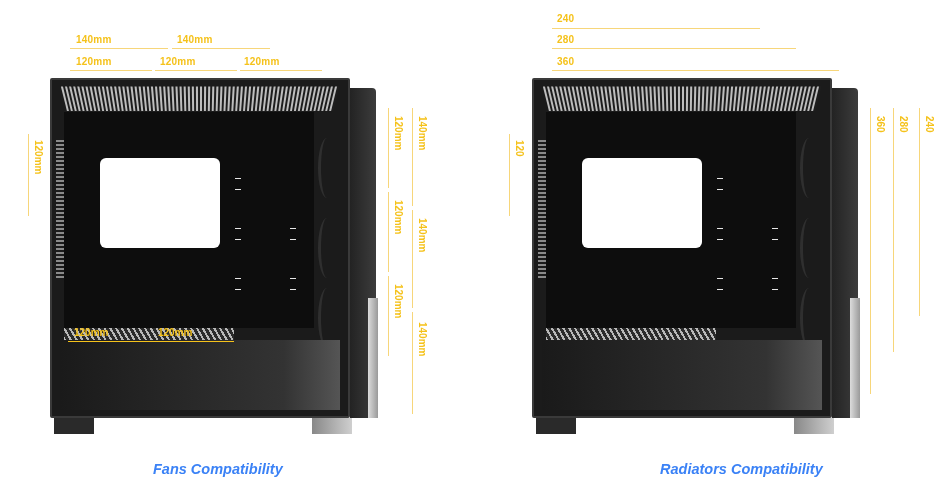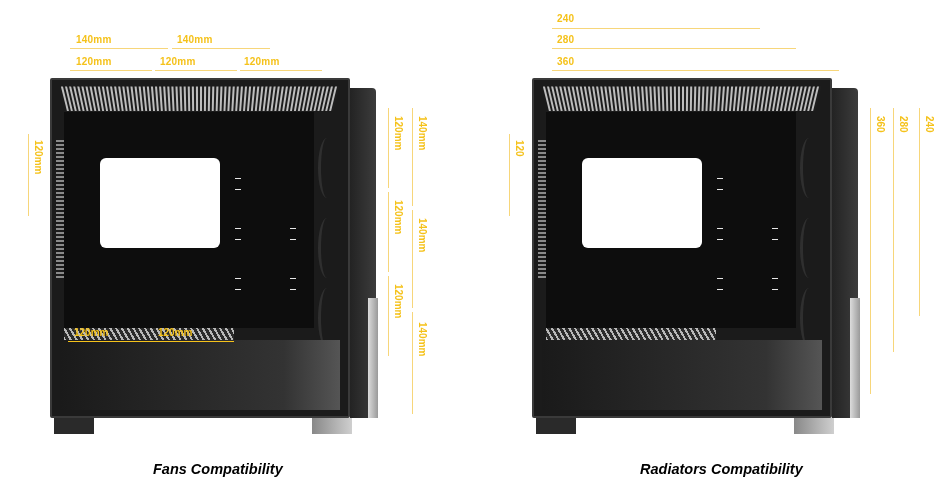--- a/index.html
+++ b/index.html
@@ -23,21 +23,21 @@
   .case .front-light { position: absolute; left: 318px; top: 220px; width: 10px; height: 120px; background: linear-gradient(90deg,#dcdcdc,#9a9a9a); }
   .case .shroud { position: absolute; left: 10px; top: 262px; width: 280px; height: 70px; background: linear-gradient(90deg,#1a1a1a,#333 80%,#555); }
   .case .psu-grill { position: absolute; left: 14px; top: 250px; width: 170px; height: 12px;
     background: repeating-linear-gradient(60deg, #b8b8b8 0 2px, #2a2a2a 2px 5px); }
   .case .foot { position: absolute; top: 340px; width: 40px; height: 16px; background: #2a2a2a; }
   .case .foot.r { background: linear-gradient(90deg,#888,#cfcfcf); }
   .case .bracket { position: absolute; width: 6px; height: 12px; border: 1.5px solid #e6e6e6; border-left: none; border-right: none; }
   .case .fan { position: absolute; left: 268px; width: 18px; height: 60px; border-left: 3px solid #2f2f2f; border-radius: 50%; }
 
   .caption { position: absolute; top: 461px; font-family: "Liberation Sans", sans-serif; font-weight: bold; font-style: italic;
-    font-size: 14.5px; color: #000000; white-space: nowrap; }
+    font-size: 14.5px; color: #3b82f6; white-space: nowrap; }
 
   .psu-label { position: absolute; color: #f5c21b; font-weight: bold; font-size: 10px; line-height: 12px; }
 </style>
 </head>
 <body>
 
 <div>
 
   <span class="label" style="left:76px;top:34px;">140mm</span>
   <span class="label" style="left:177px;top:34px;">140mm</span>
@@ -130,14 +130,14 @@
     <div class="bracket" style="left:185px;top:150px;"></div>
     <div class="bracket" style="left:185px;top:200px;"></div>
     <div class="bracket" style="left:240px;top:150px;"></div>
     <div class="bracket" style="left:240px;top:200px;"></div>
     <div class="psu-grill"></div>
     <div class="shroud"></div>
     <div class="foot" style="left:4px;"></div>
     <div class="foot r" style="left:262px;"></div>
   </div>
 
-  <span class="caption" style="left:640px;text-align:center;">Radiators Compatibility</span>
+  <span class="caption" style="left:660px;text-align:center;">Radiators Compatibility</span>
 </div>
 
 </body></html>

